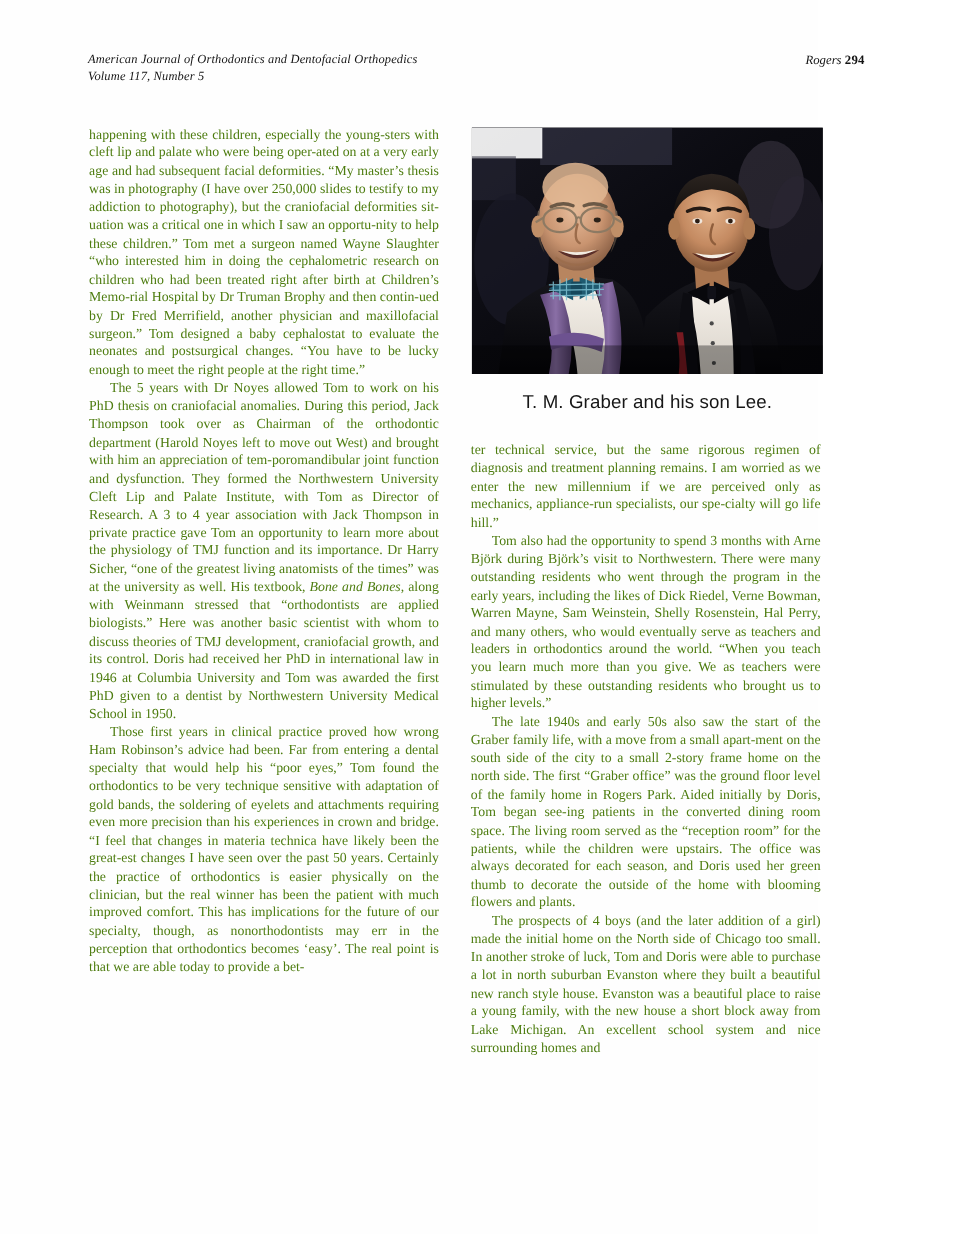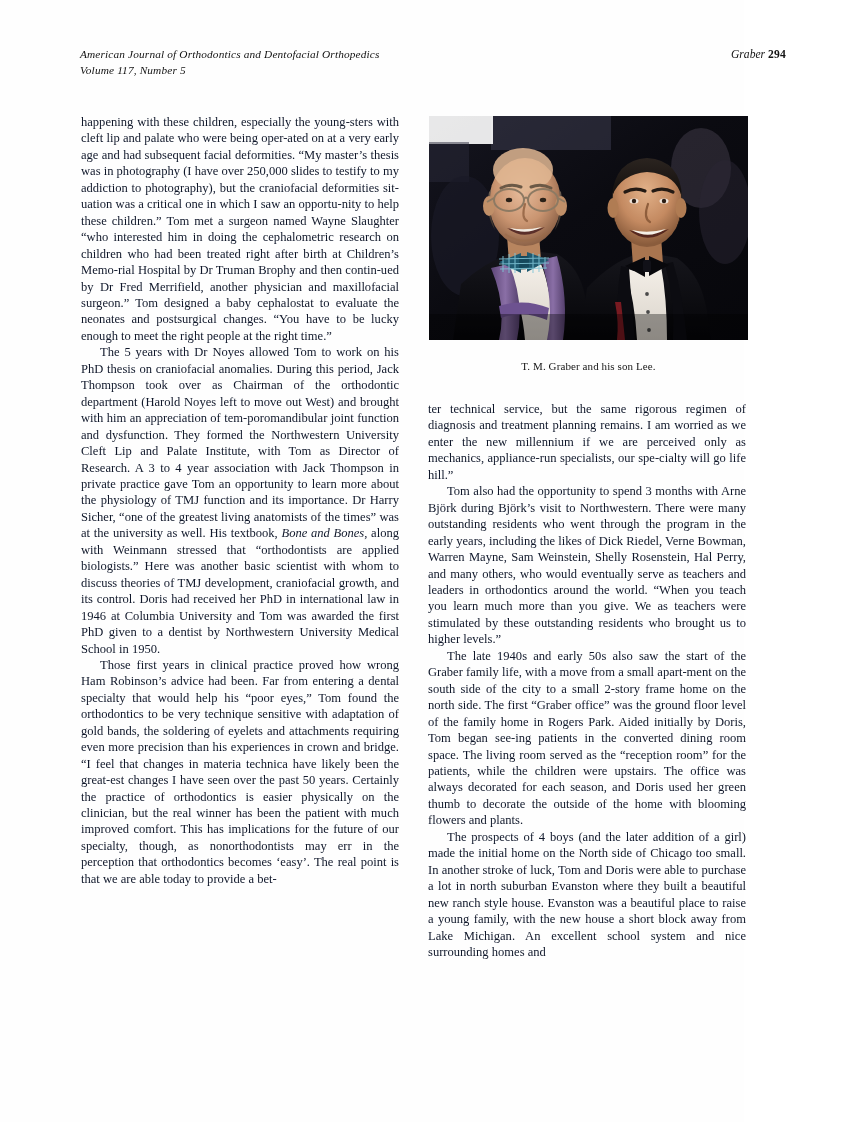--- a/index.html
+++ b/index.html
@@ -51,21 +51,21 @@
   .rh-page-number { font-weight: bold; font-style: normal; letter-spacing: 0.2px; }
 
   
   .col {
     position: absolute;
     font-size: 12.55px;
     line-height: 16.45px;
     text-align: justify;
     text-justify: inter-word;
     hyphens: manual;
-    color: #0f172a;
+    color: #4d7c0f;
   }
   .col-left {
     left: 81px;
     top: 114px;
     width: 318px;
   }
   .col-right-lower {
     left: 428px;
     top: 401px;
     width: 318px;
@@ -90,39 +90,39 @@
     position: relative;
     width: 319px;
     height: 224px;
     overflow: hidden;
     background: #0a0a10;
   }
   .photo svg { display: block; width: 100%; height: 100%; }
   .fig-caption {
     margin-top: 19px;
     text-align: center;
-    font-family: Liberation Serif, serif;
-    font-size: 11px;
+    font-family: Liberation Sans, sans-serif;
+    font-size: 17px;
     line-height: 14px;
     color: #161616;
     letter-spacing: 0.1px;
   }
 </style>
 </head>
 <body>
 
 <div class="page">
 
   <div class="running-head">
     <div class="rh-left">
       <div>American Journal of Orthodontics and Dentofacial Orthopedics</div>
       <div>Volume 117, Number 5</div>
     </div>
     <div class="rh-right">
-      <span class="rh-journal-name">Graber</span><span>&nbsp;</span><span class="rh-page-number">294</span>
+      <span class="rh-journal-name">Rogers</span><span>&nbsp;</span><span class="rh-page-number">294</span>
     </div>
   </div>
 
   <div class="figure">
     <div class="photo">
       <svg viewBox="0 0 319 224" preserveAspectRatio="none">
         <defs>
           <radialGradient id="skinA" cx="45%" cy="38%" r="62%">
             <stop offset="0%" stop-color="#e7bb9a"></stop>
             <stop offset="60%" stop-color="#c99470"></stop>

